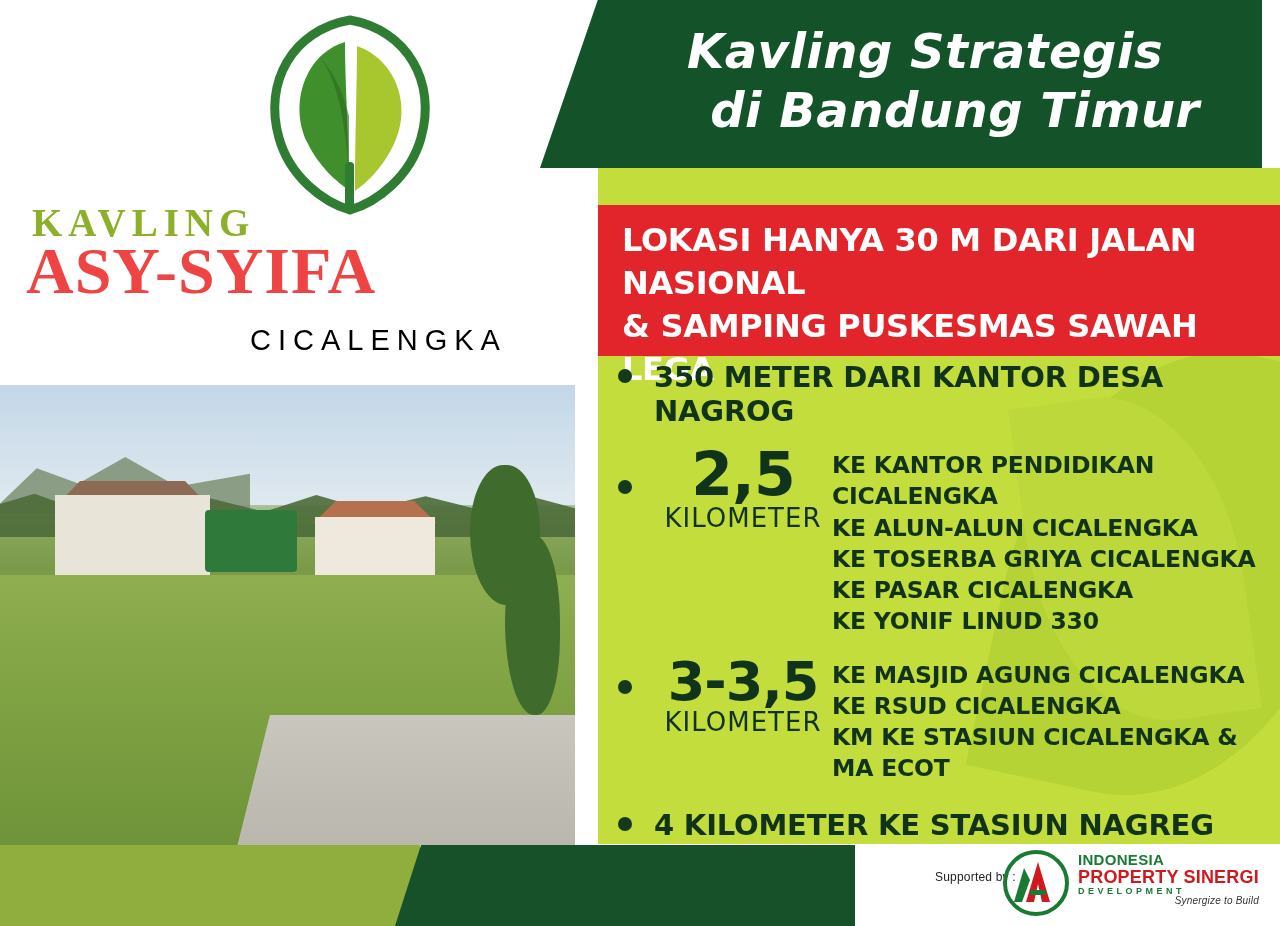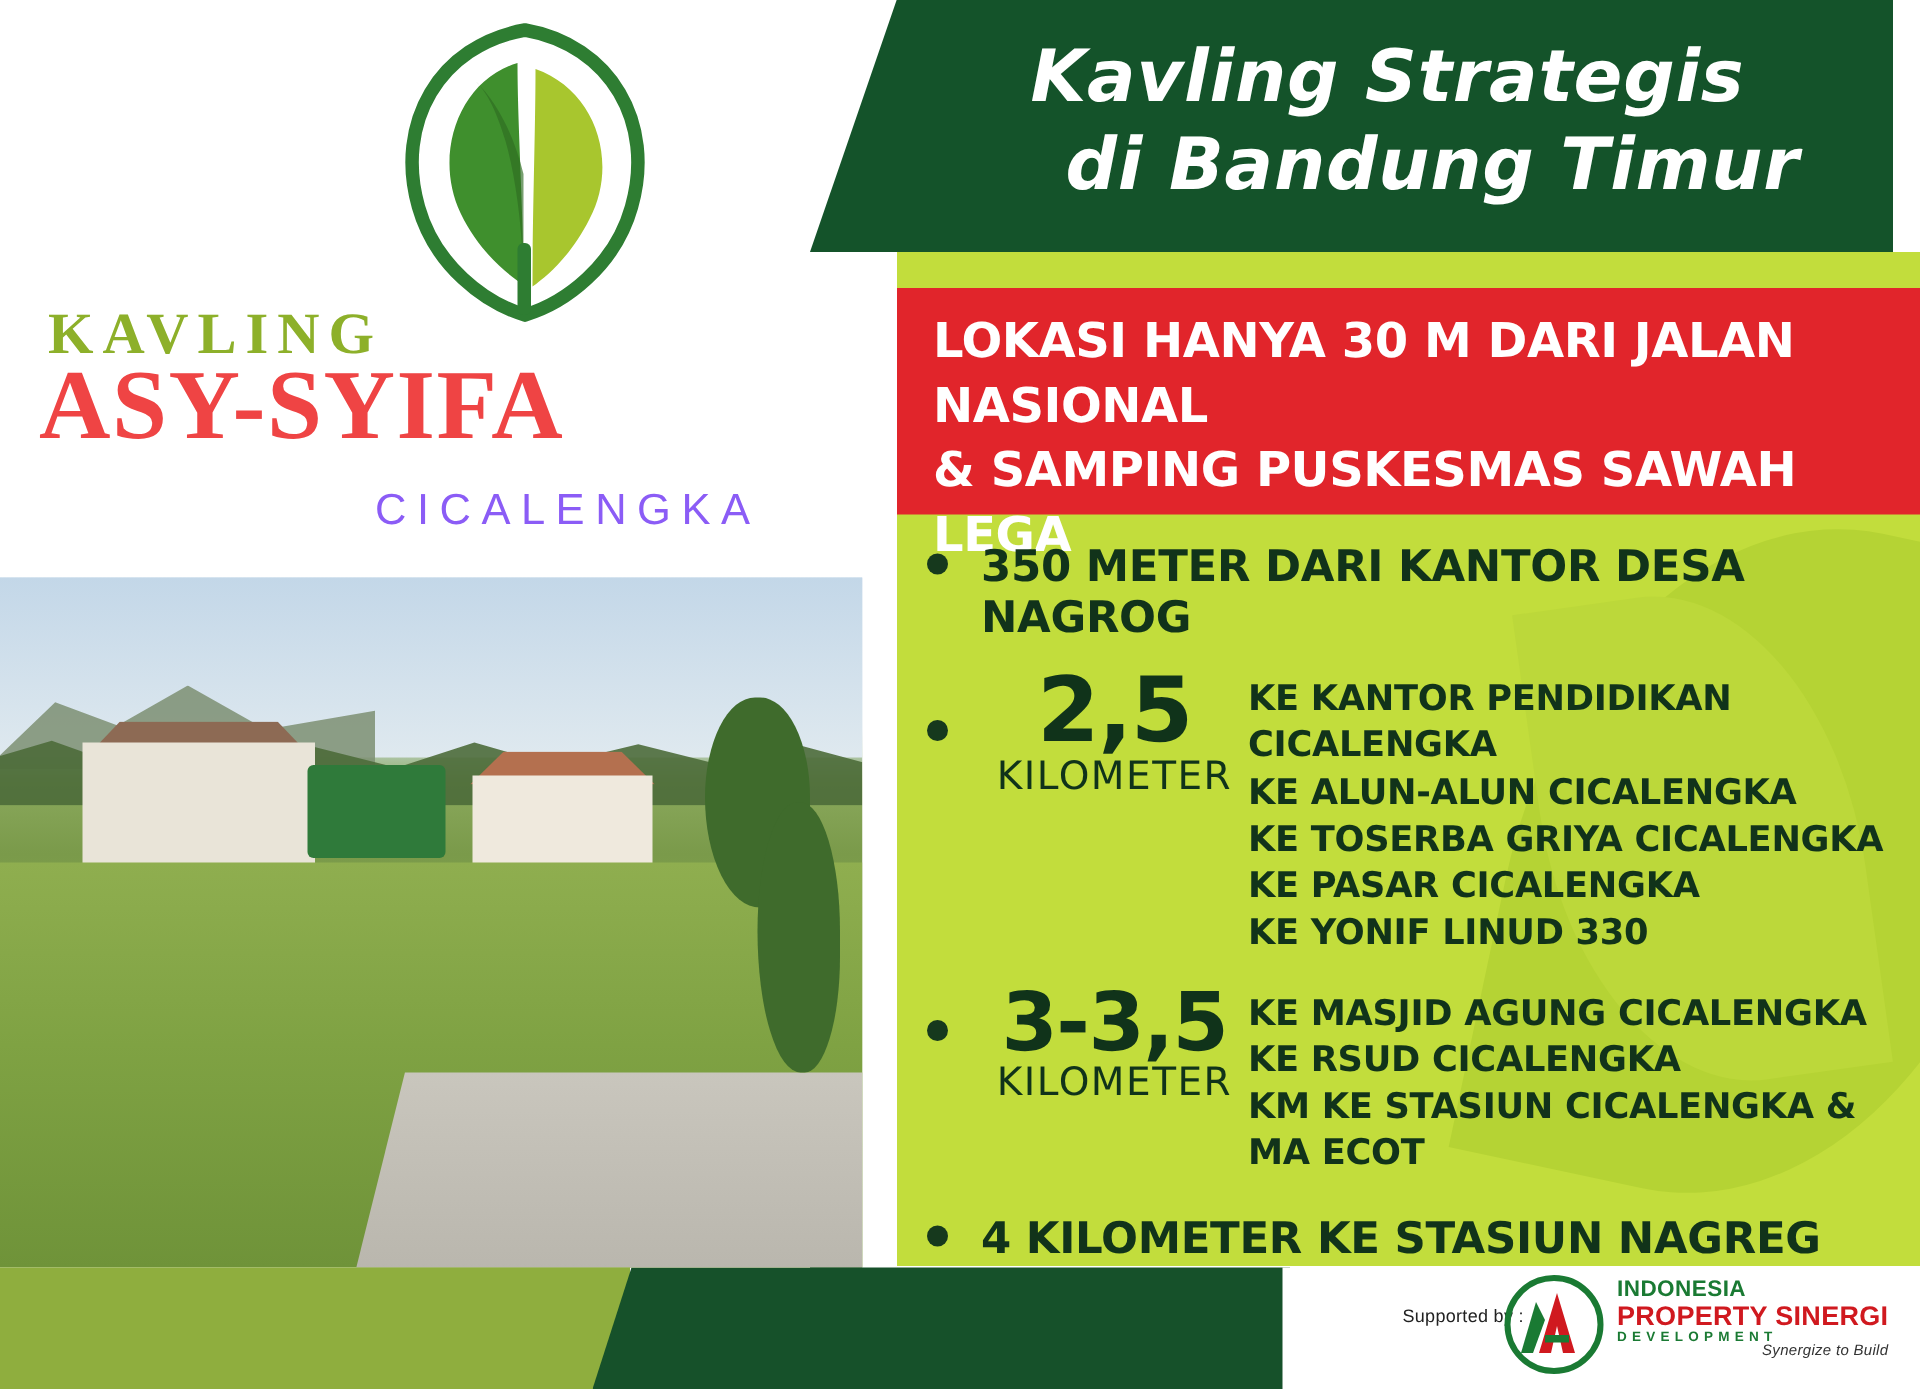--- a/index.html
+++ b/index.html
@@ -53,21 +53,21 @@
     font-weight: 700;
     color: #ef4444;
     letter-spacing: 1px;
     line-height: 1;
   }
   .brand-sub {
     position: absolute;
     left: 250px; top: 324px;
     font-size: 29px;
     letter-spacing: 7px;
-    color: #8b5cf6;
+    color: #000000;
     font-weight: 400;
   }
   .green-swoosh {
     position: absolute;
     left: 20px; top: 300px;
     width: 520px; height: 46px;
     background: #9fbe3c;
     border-radius: 50% 50% 50% 50% / 70% 60% 40% 30%;
     opacity: 0.85;
     transform: rotate(-1.5deg);
@@ -158,21 +158,21 @@
     position: absolute;
     right: 40px; bottom: 120px;
     width: 210px; height: 330px;
     background: #bcd83a;
     border-radius: 0 60% 0 60%;
     transform: rotate(-8deg);
   }
 
   .red-band {
     position: absolute;
-    left: 598px; top: 192px;
+    left: 598px; top: 205px;
     width: 682px; height: 151px;
     background: #e1252b;
     color: #ffffff;
     padding: 14px 18px 0 24px;
     font-family: "DejaVu Sans", sans-serif;
     font-weight: 700;
     font-size: 32px;
     line-height: 1.34;
     letter-spacing: -0.3px;
   }

